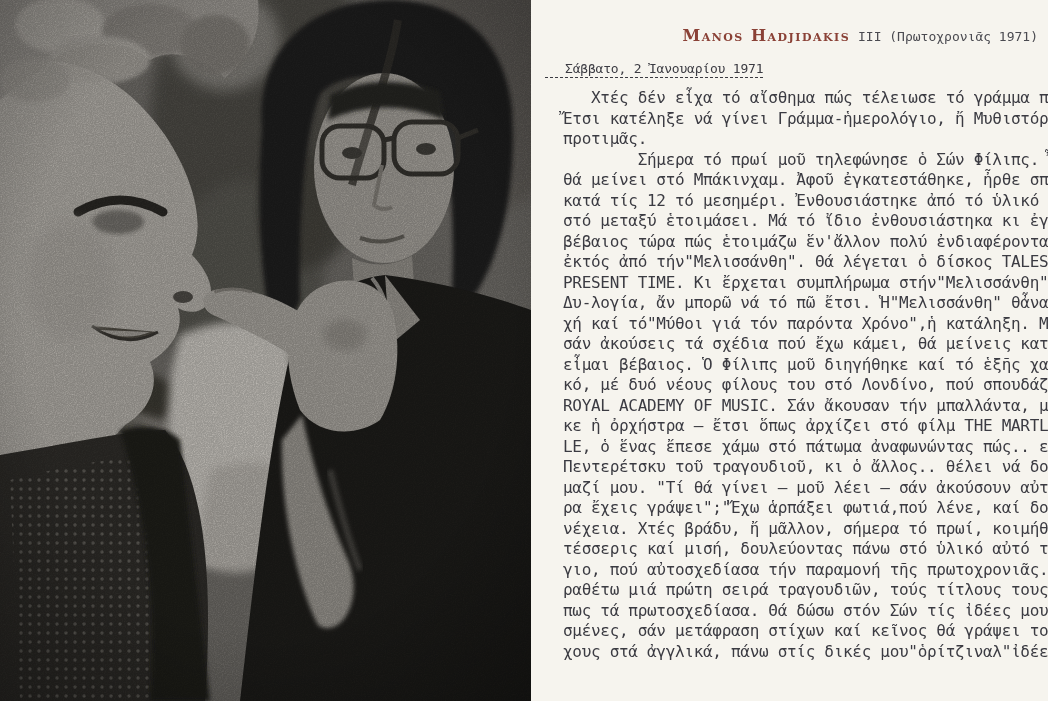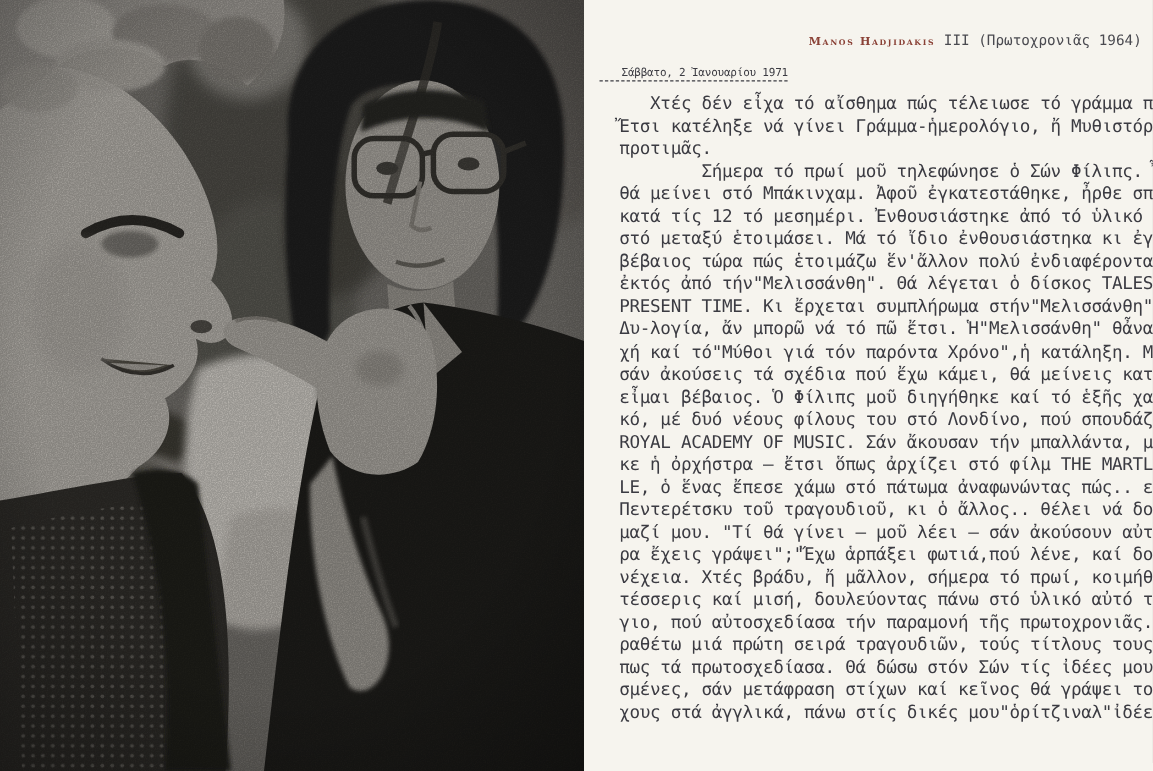--- a/index.html
+++ b/index.html
@@ -30,31 +30,31 @@
     margin-top:26px;
     padding-right:10px;
     text-align:right;
     white-space:nowrap;
   }
   .author-name{
     font-family:"DejaVu Serif",serif;
     font-variant:small-caps;
     letter-spacing:1.5px;
     font-weight:bold;
-    font-size:10px;
+    font-size:16px;
     color:var(--accent-red);
   }
   .header-suffix{
     font-size:13px;
     color:var(--ink-soft);
     letter-spacing:0;
   }
   .date-line{
     margin:16px 0 10px 14px;
-    font-size:10px;
+    font-size:13px;
     letter-spacing:-0.2px;
     color:var(--ink);
   }
   .date-line .date-underlined{
     display:inline-block;
     padding-left:20px;
     padding-bottom:1px;
     border-bottom:1.6px dashed var(--ink);
   }
   .diary-body{
@@ -177,21 +177,21 @@
       <path d="M330,470 Q345,530 360,570" stroke="#7d7973" stroke-width="6" fill="none" opacity="0.5" filter="url(#blur2)"></path>
     </g>
 
     <rect width="531" height="701" filter="url(#grain)" opacity="0.3"></rect>
     <rect width="531" height="701" fill="url(#vig)"></rect>
   </svg>
 </div>
 
 <div class="page-pane">
   <div class="page-header">
-    <span class="author-name">Manos Hadjidakis</span><span class="header-suffix"> III (Πρωτοχρονιᾶς 1964)</span>
+    <span class="author-name">Manos Hadjidakis</span><span class="header-suffix"> III (Πρωτοχρονιᾶς 1971)</span>
   </div>
   <div class="date-line">
     <span class="date-underlined">Σάββατο, 2 Ἰανουαρίου 1971</span>
   </div>
   <pre class="diary-body">   Χτές δέν εἶχα τό αἴσθημα πώς τέλειωσε τό γράμμα πού σοὔγραφα.
 Ἔτσι κατέληξε νά γίνει Γράμμα-ἡμερολόγιο, ἤ Μυθιστόρημα, ἄν
 προτιμᾶς.
         Σήμερα τό πρωί μοῦ τηλεφώνησε ὁ Σών Φίλιπς. Ἦρθε καί
 θά μείνει στό Μπάκινχαμ. Ἀφοῦ ἐγκατεστάθηκε, ἦρθε σπίτι μου
 κατά τίς 12 τό μεσημέρι. Ἐνθουσιάστηκε ἀπό τό ὑλικό πού εἶχα

